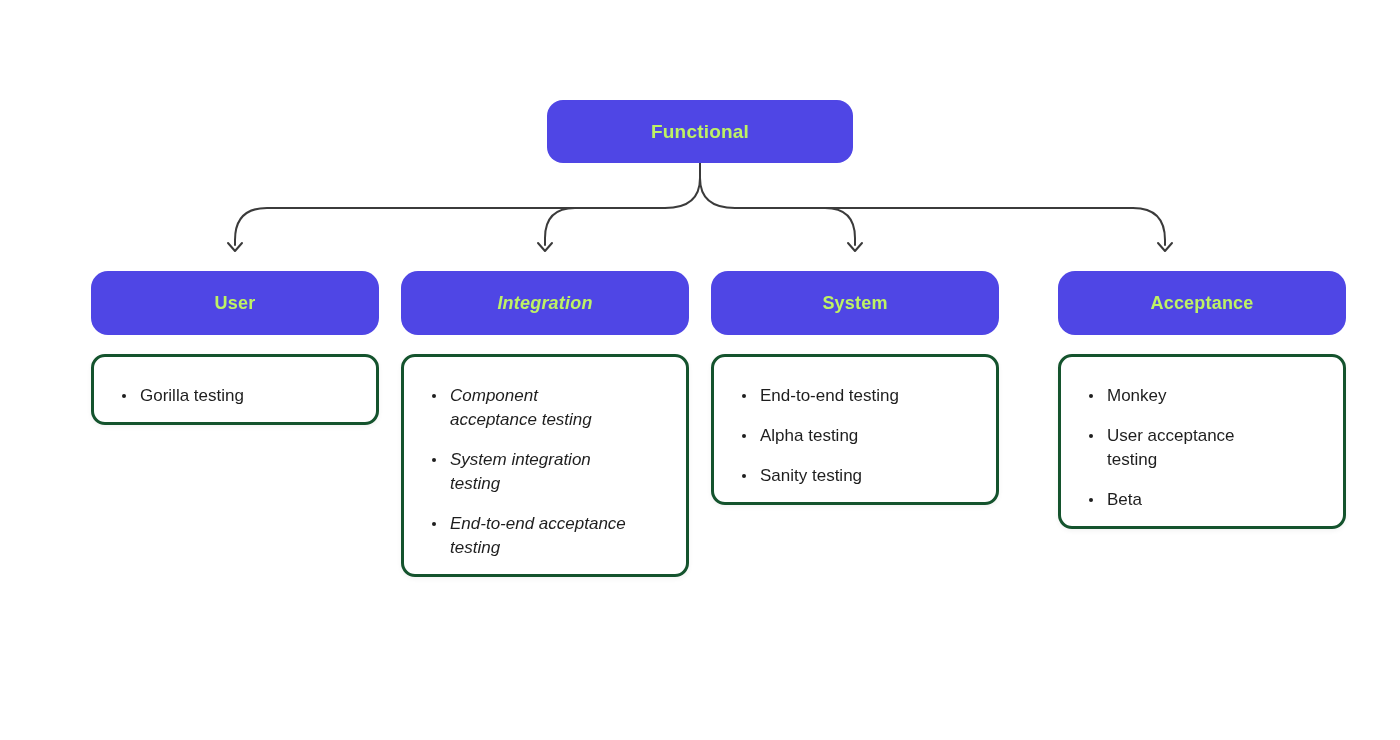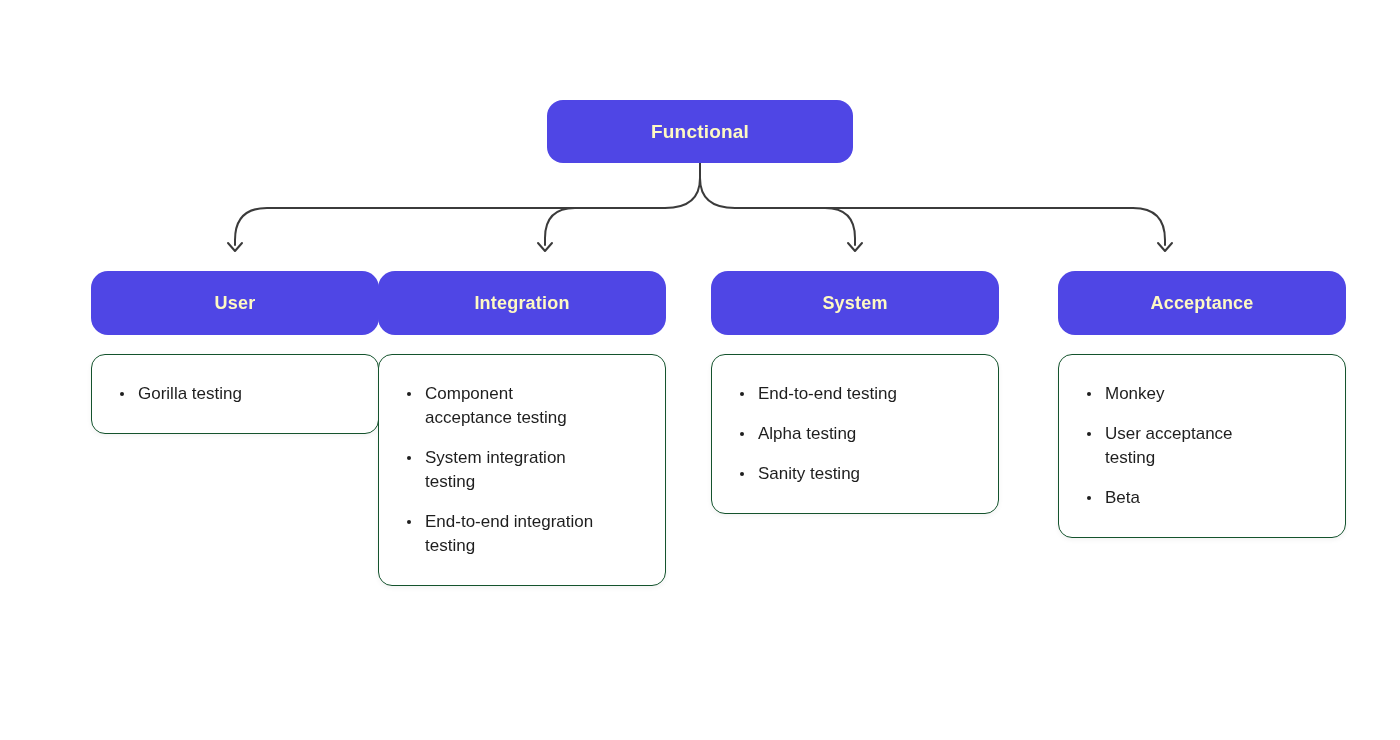--- a/index.html
+++ b/index.html
@@ -26,21 +26,21 @@
   .connectors path,
   .connectors polyline {
     fill: none;
     stroke: #3b3b3b;
     stroke-width: 2;
     stroke-linecap: round;
     stroke-linejoin: round;
   }
   .node {
     background: #4f46e5;
-    color: #fef9c3;
+    color: #bef264;
     font-weight: 700;
     font-size: 18px;
     letter-spacing: 0.2px;
     display: flex;
     align-items: center;
     justify-content: center;
     border-radius: 17px;
     height: 64px;
     box-sizing: border-box;
   }
@@ -52,30 +52,30 @@
     height: 63px;
     font-size: 19px;
     border-radius: 16px;
   }
   .branch {
     position: absolute;
     top: 271px;
     width: 288px;
   }
   .branch-1 { left: 91px; }
-  .branch-2 { left: 378px; }
+  .branch-2 { left: 401px; font-style: italic; }
   .branch-3 { left: 711px; }
   .branch-4 { left: 1058px; }
   .card {
     margin-top: 19px;
     background: #ffffff;
-    border: 1px solid #14532d;
+    border: 3px solid #14532d;
     border-radius: 14px;
     box-shadow: 0 2px 5px rgba(0,0,0,0.05);
-    padding: 27px 18px 27px 28px;
+    padding: 27px 18px 14px 28px;
     box-sizing: border-box;
   }
   .item {
     display: flex;
     align-items: flex-start;
     gap: 14px;
   }
   .item + .item {
     margin-top: 16px;
   }
@@ -132,21 +132,21 @@
       <div class="item">
         <span class="dot"></span>
         <span class="item-text">Component acceptance testing</span>
       </div>
       <div class="item">
         <span class="dot"></span>
         <span class="item-text">System integration testing</span>
       </div>
       <div class="item">
         <span class="dot"></span>
-        <span class="item-text">End-to-end integration testing</span>
+        <span class="item-text">End-to-end acceptance testing</span>
       </div>
     </div>
   </div>
 
   <div class="branch branch-3">
     <div class="node">System</div>
     <div class="card">
       <div class="item">
         <span class="dot"></span>
         <span class="item-text">End-to-end testing</span>

